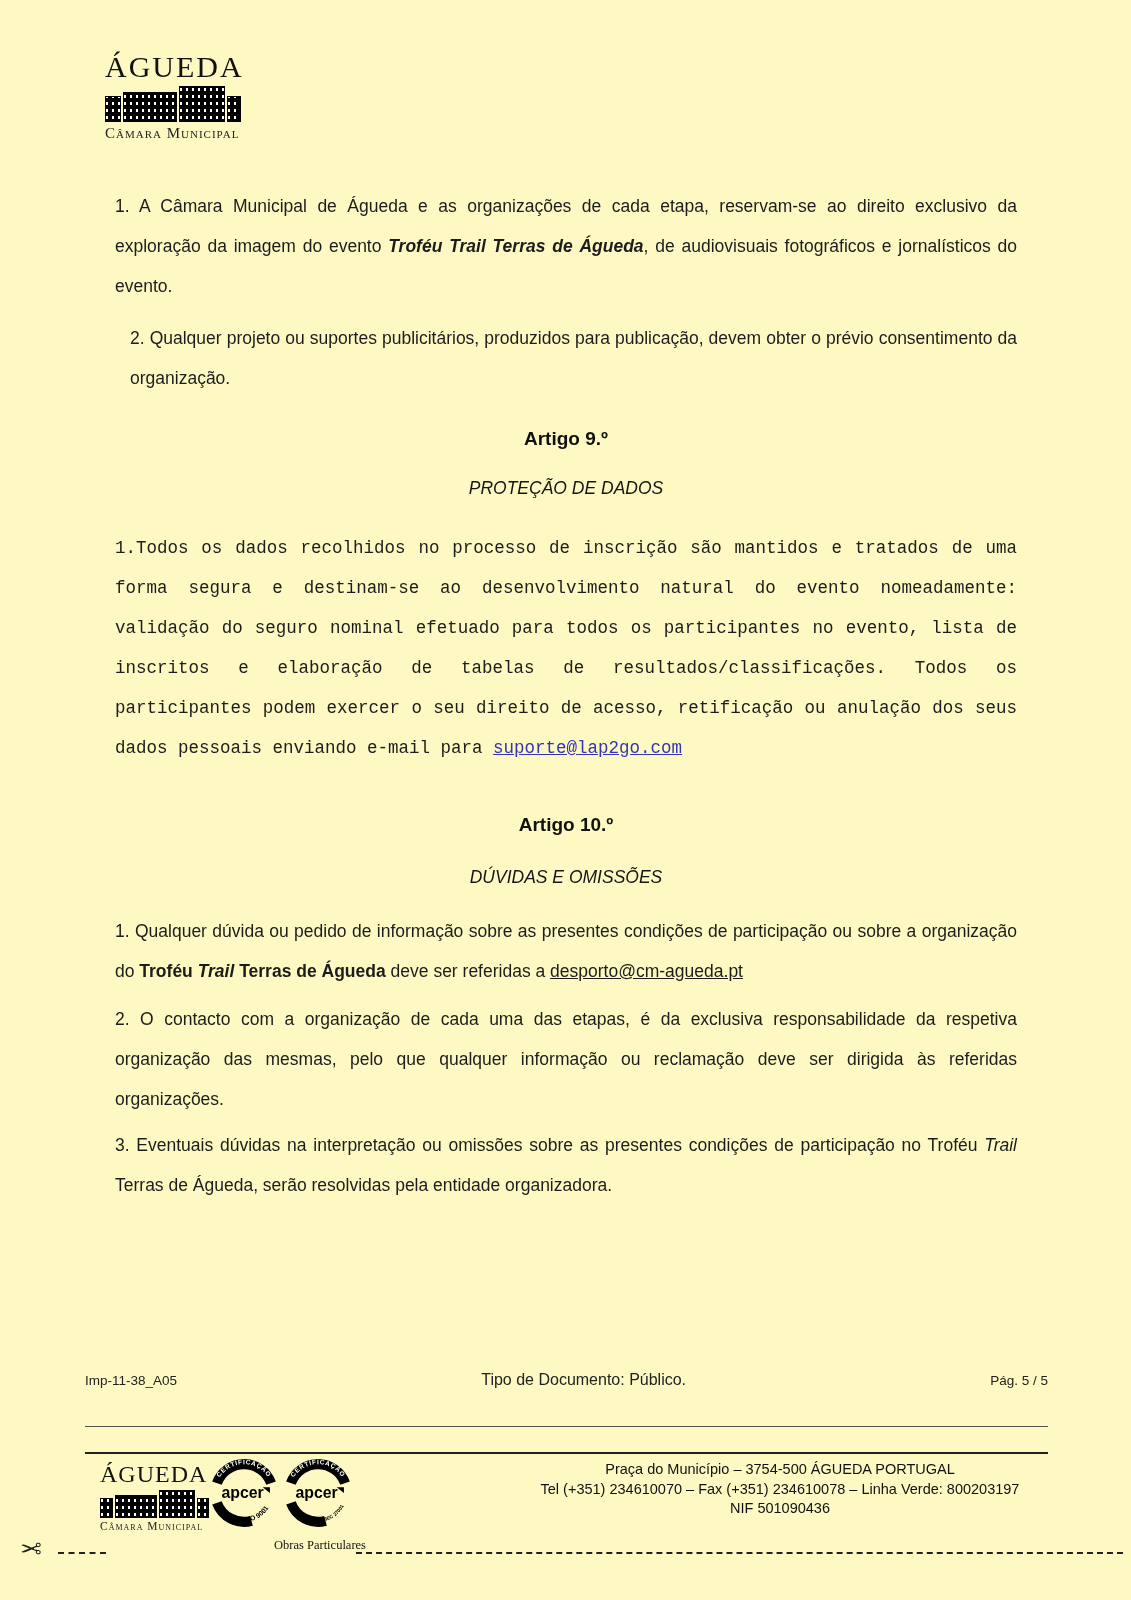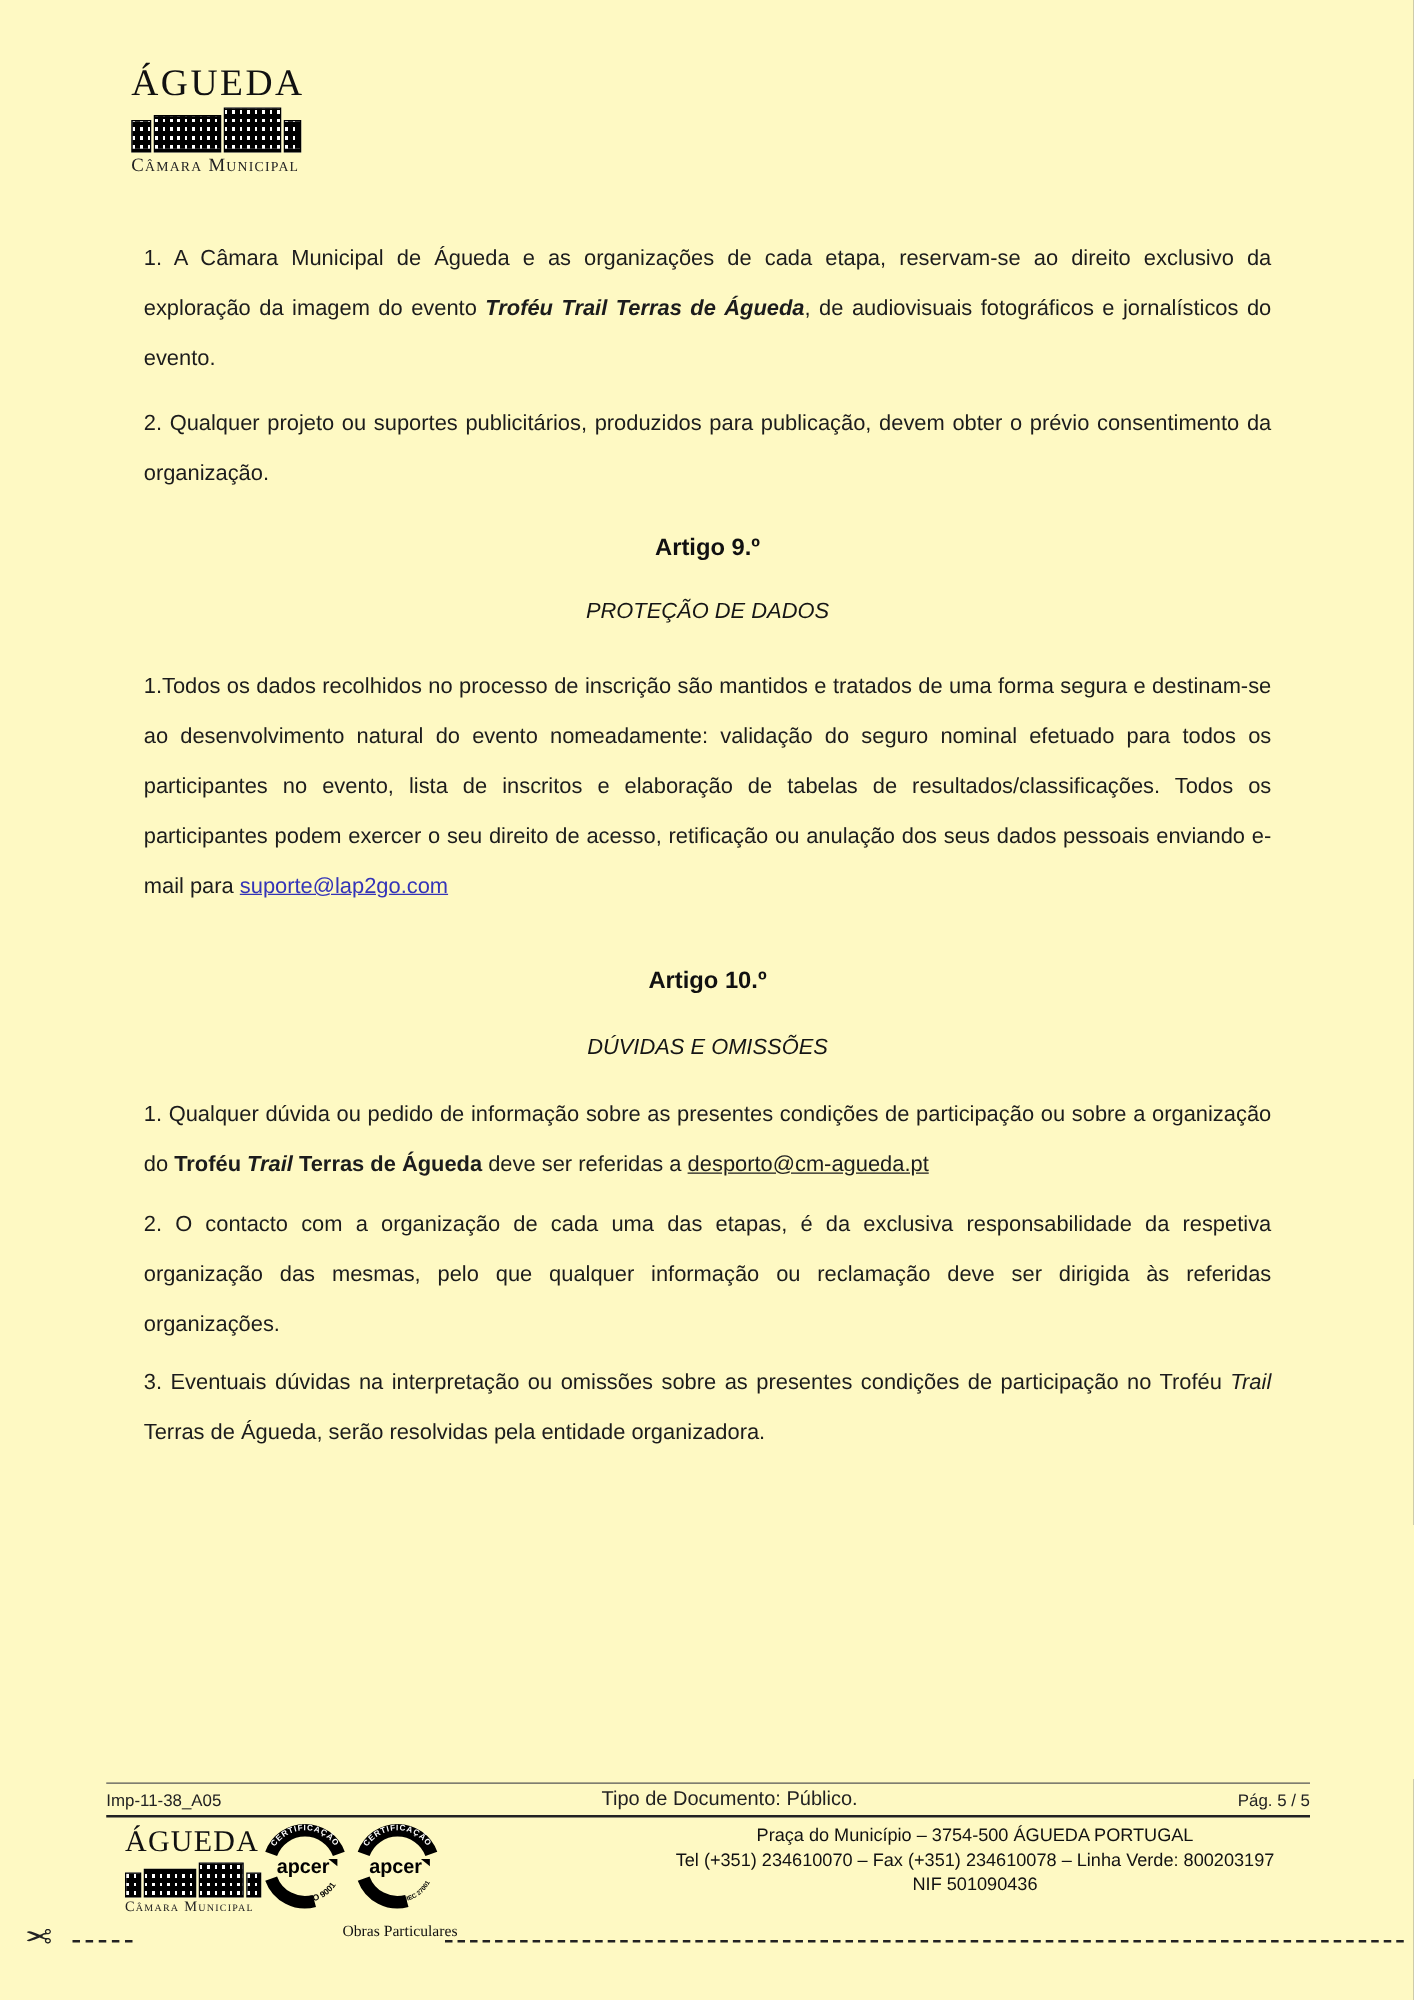--- a/index.html
+++ b/index.html
@@ -32,22 +32,22 @@
     font-family:"Liberation Serif", serif; font-variant:small-caps;
     font-size:15px; letter-spacing:1px; color:#222; margin-top:3px; line-height:16px;
   }
 
   
   main { position:absolute; top:158px; left:115px; width:902px; }
   main p {
     margin:0; font-size:17.5px; line-height:40px; text-align:justify; color:#1c1c1c;
   }
   p.p1 { margin-top:28px; }
-  p.p2 { margin-top:12px; }
-  p.p3 { margin-top:28px; }
+  p.p2 { margin-top:12px;margin-left:15px; }
+  p.p3 { margin-top:28px;font-family:Liberation Mono, monospace; }
   p.p4 { margin-top:22px; }
   p.p5 { margin-top:8px; }
   p.p6 { margin-top:6px; }
   h2.art {
     margin:0; text-align:center; font-size:19px; font-weight:700; color:#111;
     line-height:26px;
   }
   h2.art9  { margin-top:28px; }
   h2.art10 { margin-top:44px; }
   h3.artsub {
@@ -59,21 +59,21 @@
   .b { font-weight:700; }
   .i { font-style:italic; }
   .u { text-decoration:underline; }
   .link { text-decoration:underline; cursor:pointer; }
   .email-blue { color:#3434b8; }
   .footer-link { color:#2b4ea6; }
 
   
   .rule-top { position:absolute; left:85px; right:83px; top:1426px; border-top:1px solid #555; }
   .finfo {
-    position:absolute; left:85px; right:83px; top:1430px; height:20px;
+    position:absolute; left:85px; right:83px; top:1370px; height:20px;
     display:flex; justify-content:space-between; align-items:center;
   }
   .finfo .code { font-size:13.5px; color:#222; }
   .finfo .dtype { font-size:16px; color:#222; }
   .finfo .pnum { font-size:13.5px; color:#222; }
   .rule-bot { position:absolute; left:85px; right:83px; top:1452px; border-top:2px solid #222; }
 
   .flogo { position:absolute; left:100px; top:1462px; width:115px; }
   .flogo .logo-title { font-size:24px; line-height:24px; letter-spacing:1px; font-variant:normal; }
   .flogo .b1 { width:11px; height:17px; }

